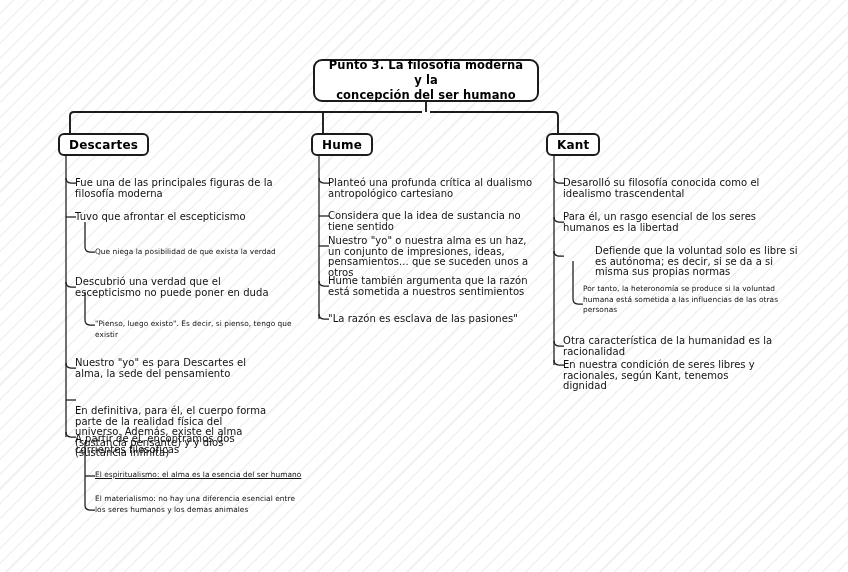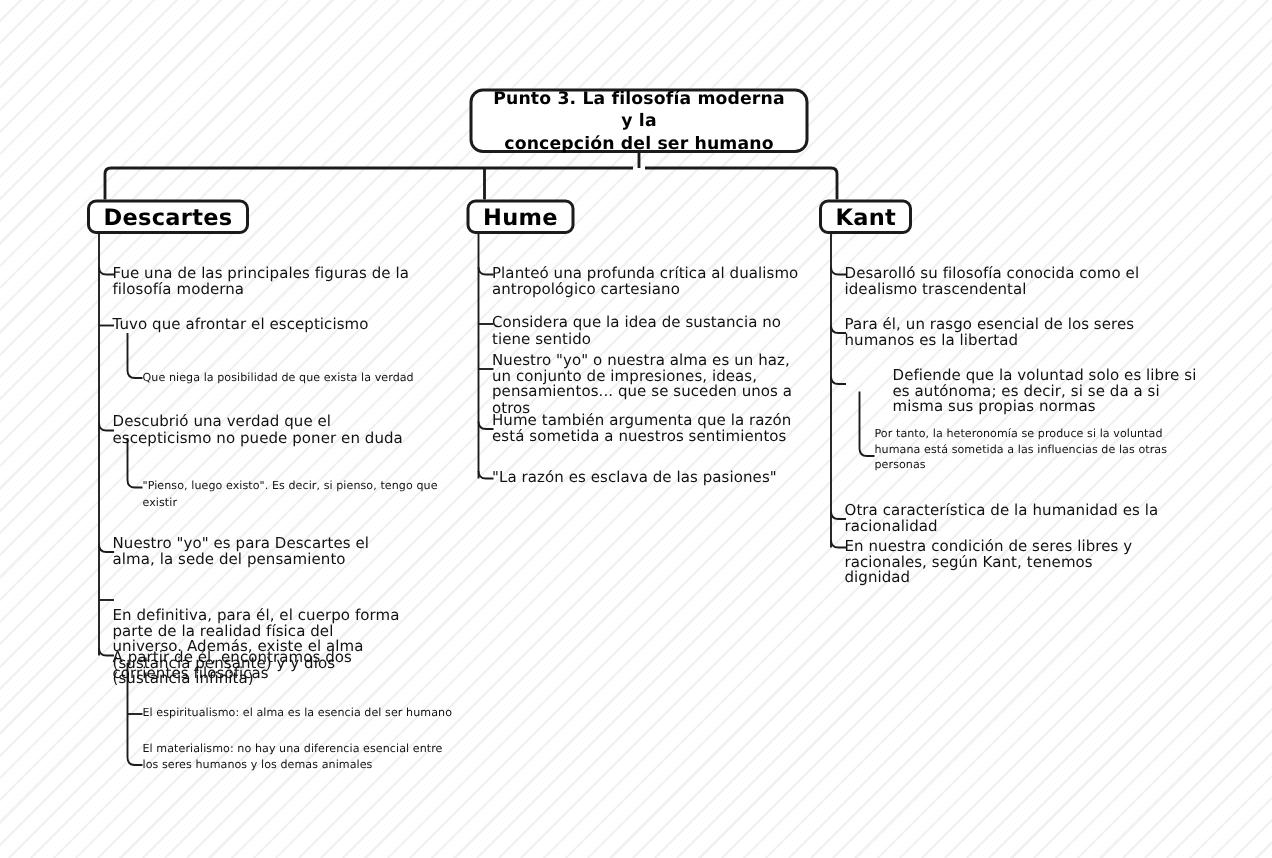--- a/index.html
+++ b/index.html
@@ -63,21 +63,21 @@
     border-radius: 9px;
     font-size: 11.5px;
     line-height: 15px;
     padding: 0 10px;
     letter-spacing: 0.1px;
   }
 
   .node-branch {
     height: 23px;
     border-radius: 6px;
-    font-size: 15px;
+    font-size: 12px;
     padding: 0 9px;
     letter-spacing: 0.2px;
     white-space: nowrap;
   }
 
   #node-descartes { left: 58px;  top: 133px; }
   #node-hume      { left: 311px; top: 133px; }
   #node-kant      { left: 546px; top: 133px; }
 
   
@@ -175,21 +175,21 @@
   <div class="leaf l1" style="left:75px; top:277px; width:200px;">Descubrió una verdad que el escepticismo no puede poner en duda</div>
 
   <div class="leaf l2" style="left:95px; top:319px; width:205px;">"Pienso, luego existo". Es decir, si pienso, tengo que existir</div>
 
   <div class="leaf l1" style="left:75px; top:358px; width:200px;">Nuestro "yo" es para Descartes el alma, la sede del pensamiento</div>
 
   <div class="leaf l1" style="left:75px; top:390px; width:195px;margin-top:16px;">En definitiva, para él, el cuerpo forma parte de la realidad física del universo. Además, existe el alma (sustancia pensante) y y dios (sustancia infinita)</div>
 
   <div class="leaf l1" style="left:75px; top:434px; width:205px;">A partir de él, encontramos dos corrientes filosóficas</div>
 
-  <div class="leaf l2" style="left:95px; top:470px; width:210px;">El espiritualismo: el alma es la esencia del ser humano</div>
+  <div class="leaf l2" style="left:95px; top:470px; width:210px;text-decoration:underline;">El espiritualismo: el alma es la esencia del ser humano</div>
 
   <div class="leaf l2" style="left:95px; top:494px; width:205px;">El materialismo: no hay una diferencia esencial entre los seres humanos y los demas animales</div>
 
   <div class="leaf l1" style="left:328px; top:178px; width:205px;">Planteó una profunda crítica al dualismo antropológico cartesiano</div>
 
   <div class="leaf l1" style="left:328px; top:211px; width:210px;">Considera que la idea de sustancia no tiene sentido</div>
 
   <div class="leaf l1" style="left:328px; top:236px; width:208px;">Nuestro "yo" o nuestra alma es un haz, un conjunto de impresiones, ideas, pensamientos... que se suceden unos a otros</div>
 
   <div class="leaf l1" style="left:328px; top:276px; width:208px;">Hume también argumenta que la razón está sometida a nuestros sentimientos</div>

